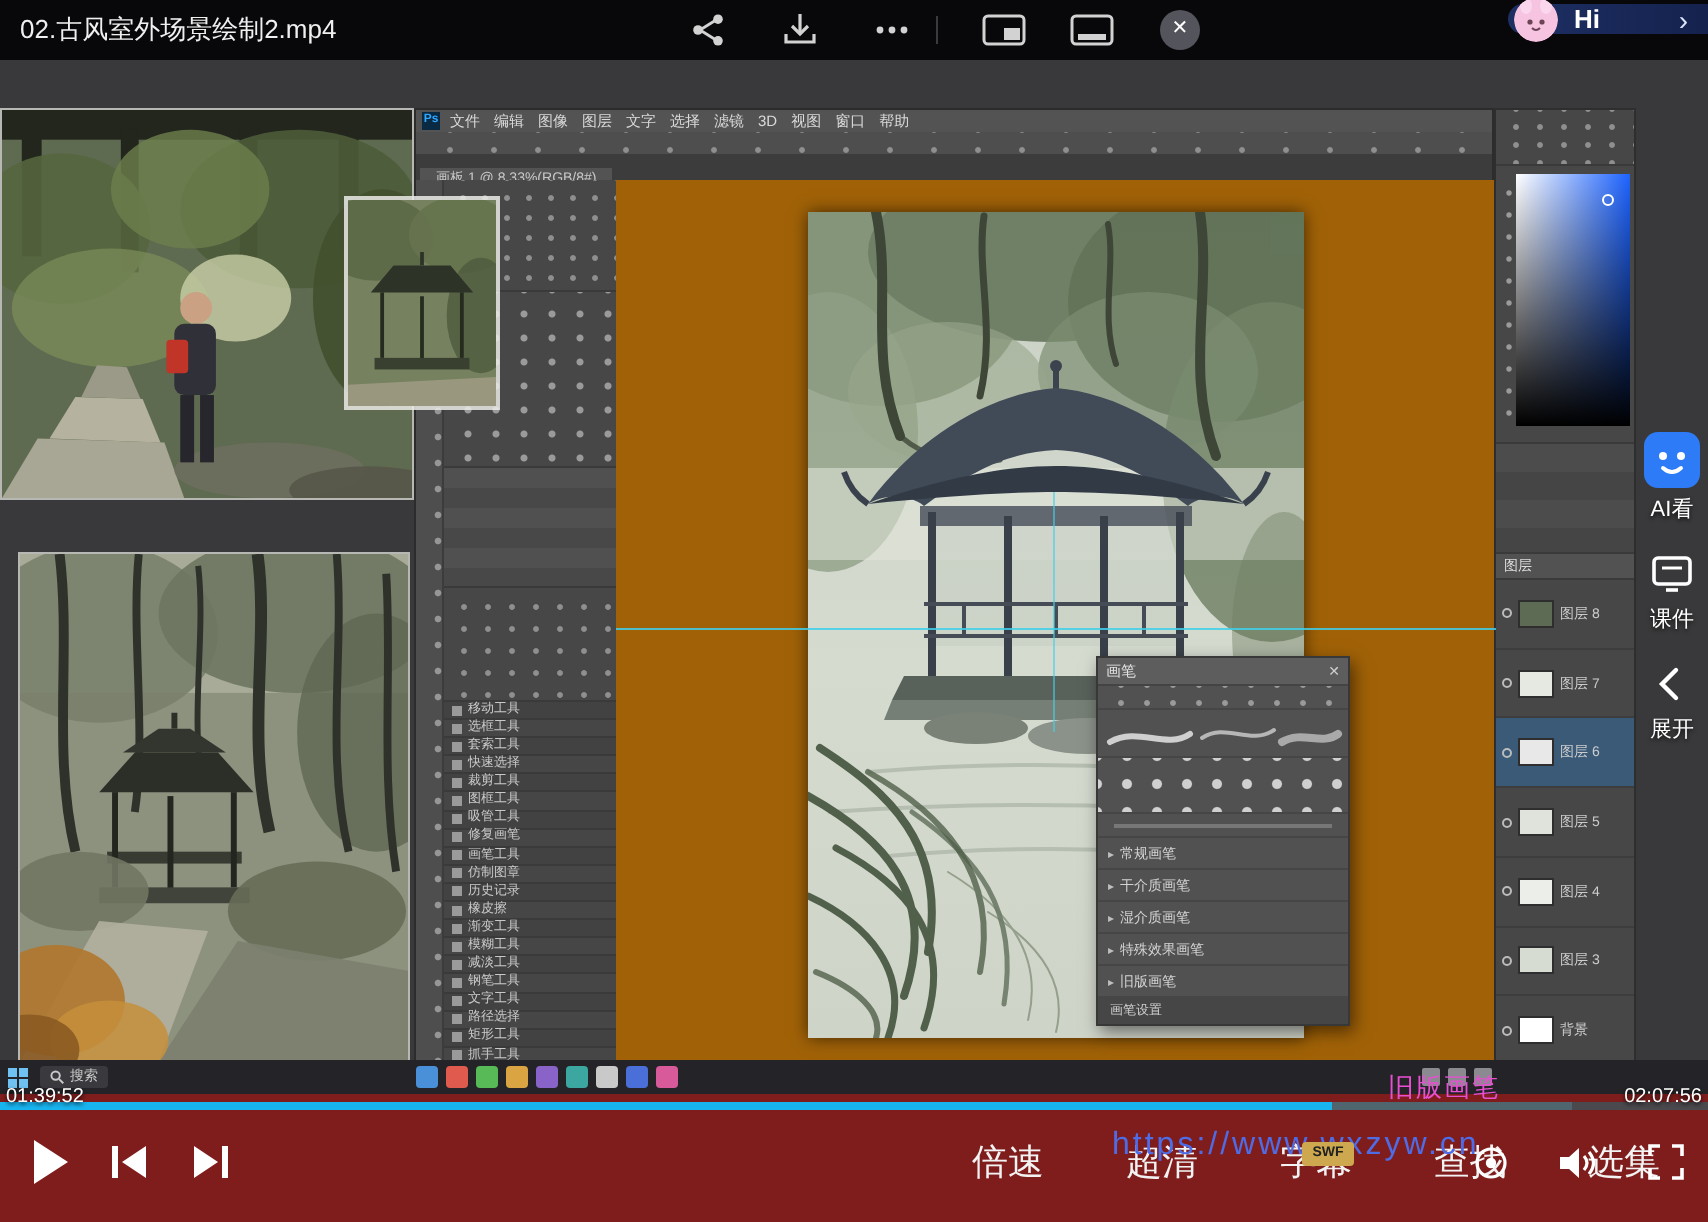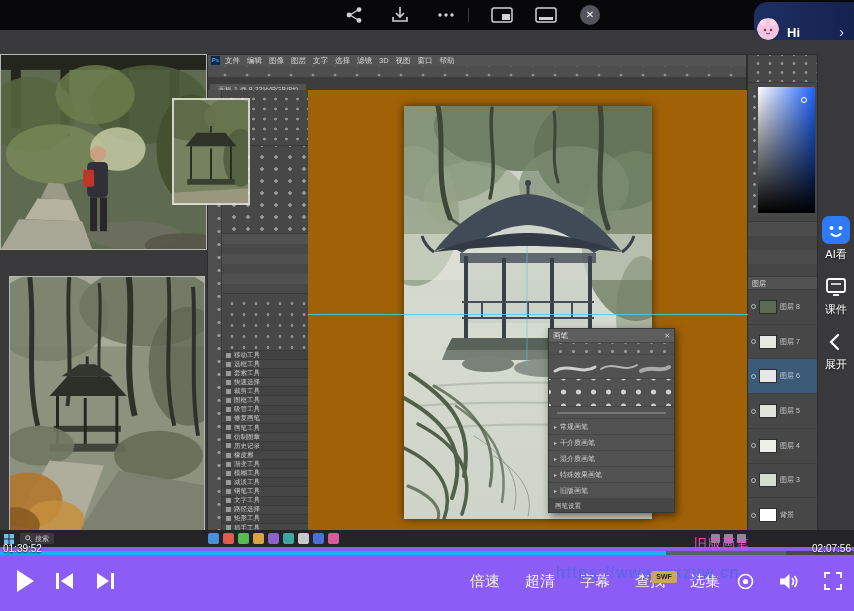--- a/index.html
+++ b/index.html
@@ -7,21 +7,21 @@
   body { font-family:"Liberation Sans", sans-serif; }
   .stage { position:relative; width:854px; height:611px; background:#060608; }
 
   
   .topbar { position:absolute; left:0; top:0; width:854px; height:30px; background:#08080b; z-index:40; }
   .vt-title { position:absolute; left:10px; top:0; line-height:30px; font-size:13px; color:#efefef; }
   .icon-btn { position:absolute; top:4px; width:24px; height:22px; display:flex; align-items:center; justify-content:center; cursor:pointer; }
   .sep { position:absolute; top:8px; width:1px; height:14px; background:#3a3a3f; }
   .close-pill { position:absolute; top:5px; width:20px; height:20px; border-radius:50%; background:#54545c; color:#fff; font-size:10px; line-height:20px; text-align:center; }
   .ref-btn { position:absolute; left:617px; top:3px; width:112px; height:24px; border-radius:13px; background:#223463; border:1px solid #34498a; color:#fff; font-size:12px; line-height:22px; text-align:center; }
-  .hi-pill { position:absolute; right:0; top:2px; width:100px; height:38px; border-radius:14px 0 0 14px; background:linear-gradient(90deg,#1d2f63,#15224e); display:flex; align-items:flex-end; }
+  .hi-pill { position:absolute; right:0; top:2px; width:100px; height:15px; border-radius:14px 0 0 14px; background:linear-gradient(90deg,#1d2f63,#15224e); display:flex; align-items:center; }
   .hi-avatar { width:22px; height:22px; margin-left:3px; border-radius:50%; overflow:hidden; }
   .hi-text { color:#fff; font-size:13px; font-weight:bold; margin-left:8px; }
   .hi-arrow { color:#dfe6ff; font-size:14px; margin-left:auto; margin-right:10px; }
 
   
   .video { position:absolute; left:0; top:30px; width:854px; height:517px; background:#39393b; overflow:hidden; }
   .photo { position:absolute; border:1px solid rgba(225,225,220,.75); }
   .photo svg { display:block; }
   .photo-inset { border:2px solid rgba(235,235,230,.85); z-index:5; }
 
@@ -113,36 +113,37 @@
   .wt-ico { width:11px; height:11px; border-radius:2px; }
   .wt-tray { position:absolute; right:108px; display:flex; gap:4px; }
   .wt-tray i { width:9px; height:9px; background:#8a8a90; border-radius:1px; }
 
   
   .wm-site { position:absolute; left:694px; top:535px; font-size:13px; letter-spacing:1px; color:#e94fd2; z-index:60; }
   .wm-url  { position:absolute; left:556px; top:564px; font-size:16px; letter-spacing:1.5px; color:#4e6ce6; z-index:60; }
   .wm-badge{ position:absolute; left:651px; top:571px; width:26px; height:12px; background:#cda84e; color:#222; font-size:7px; font-weight:bold; line-height:12px; text-align:center; border-radius:2px; z-index:61; }
 
   
-  .chrome { position:absolute; left:0; top:547px; width:854px; height:64px; background:#8b5cf6; }
+  .chrome { position:absolute; left:0; top:547px; width:854px; height:64px; background:#7f1d1d; }
   .progress { position:absolute; left:0; top:4px; width:100%; height:4px; background:#4a4a4e; cursor:pointer; }
   .p-buffer { position:absolute; left:0; top:0; height:100%; width:0; background:#50666f; }
   .p-played { position:absolute; left:0; top:0; height:100%; width:0; background:#18b4f0; }
   .time { position:absolute; top:-4px; font-size:10px; color:#fff; text-shadow:0 1px 2px #000; z-index:5; }
   .time-cur { left:3px; } .time-tot { right:3px; }
   .cbtn { position:absolute; display:flex; align-items:center; justify-content:center; cursor:pointer; }
   .ctrl-labels { position:absolute; left:470px; top:12px; height:44px; display:flex; align-items:center; gap:25px; }
-  .ctrl-label { color:#f2f2f2; font-size:15px; white-space:nowrap; cursor:pointer; }
+  .ctrl-label { color:#f2f2f2; font-size:18px; white-space:nowrap; cursor:pointer;margin-left:16px; }
 </style>
 </head>
 <body>
 
 <div class="stage">
 
   <div class="topbar">
+    <div class="vt-title">02.古风室外场景绘制2.mp4</div>
 
     <div class="icon-btn" style="left:342px">
       <svg width="20" height="20" viewBox="0 0 20 20">
         <g stroke="#d2d2d2" stroke-width="1.4" fill="none">
           <line x1="6" y1="10" x2="14" y2="5"></line>
             <line x1="6" y1="10" x2="14" y2="15"></line>
         </g>
         <circle cx="5" cy="10" r="2.4" fill="#d2d2d2"></circle>
           <circle cx="15" cy="4.6" r="2.4" fill="#d2d2d2"></circle>
           <circle cx="15" cy="15.4" r="2.4" fill="#d2d2d2"></circle>

